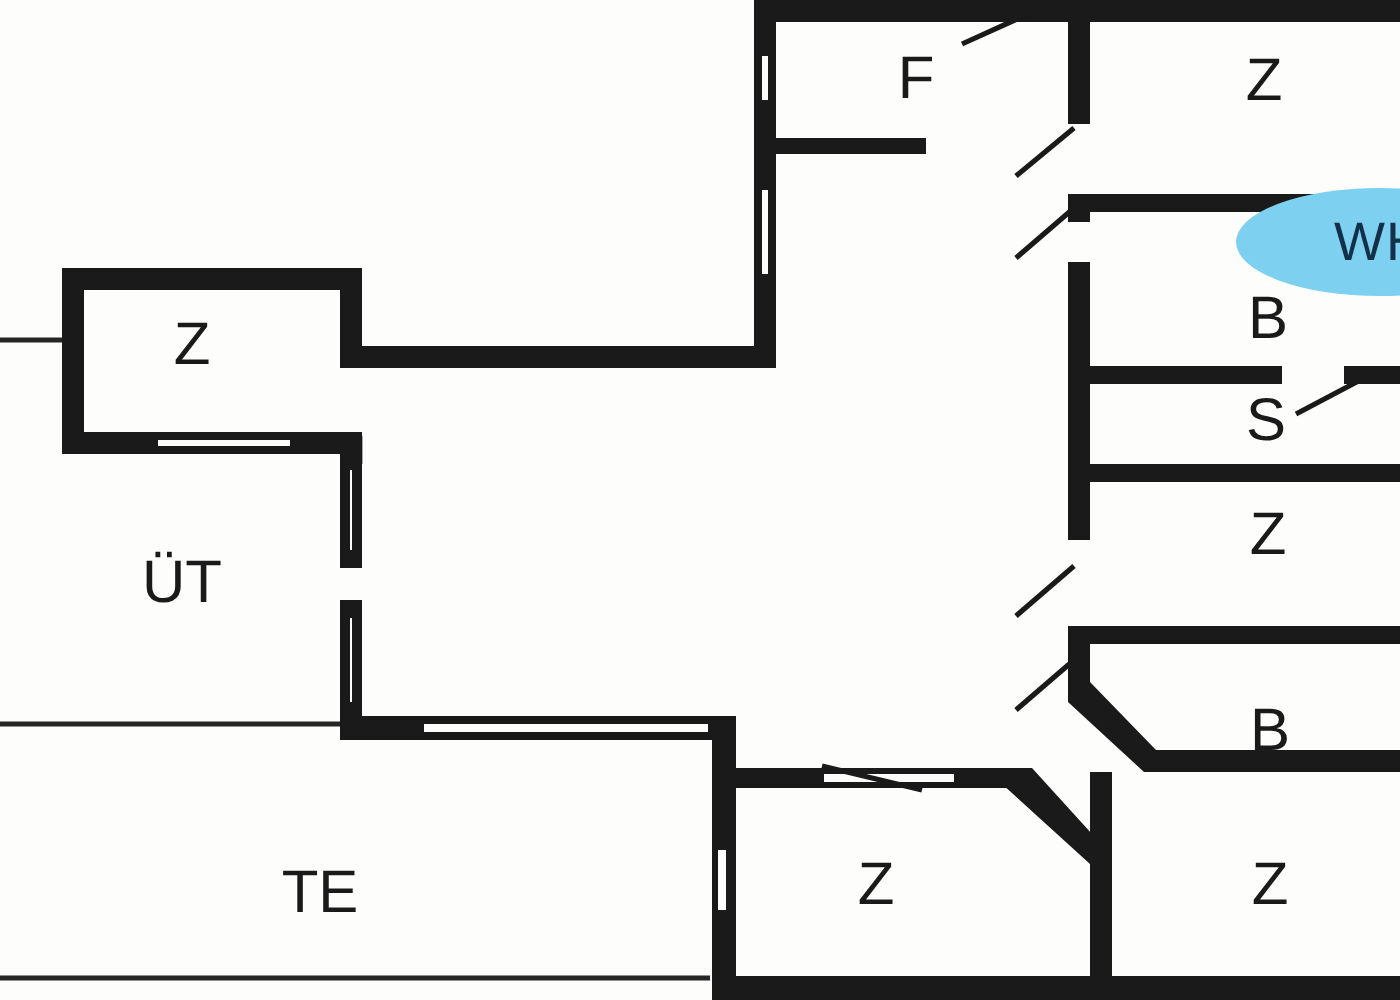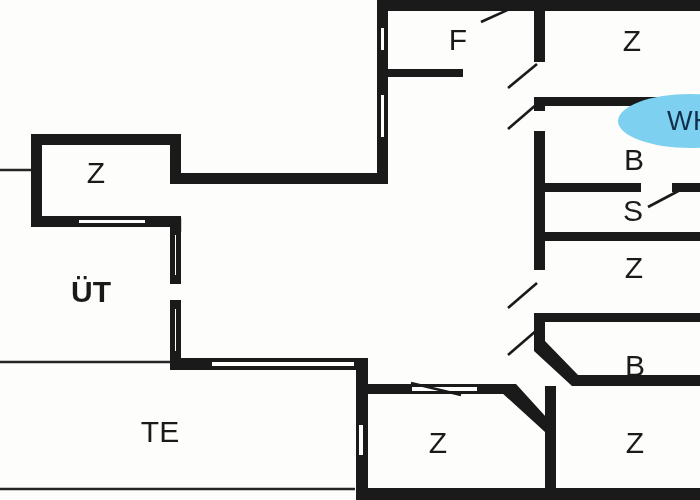--- a/index.html
+++ b/index.html
@@ -144,22 +144,22 @@
       <line x1="508" y1="308" x2="537" y2="283"></line>
       <line x1="508" y1="355" x2="537" y2="330"></line>
       <line x1="411" y1="383" x2="461" y2="395"></line>
     </g>
 
   </svg>
 
   <div class="wh-badge" style="left:690px; top:121px; width:144px; height:54px; background:#7ed0f0;">WH</div>
 
   <div class="room-label big" style="left:96px;  top:173px;">Z</div>
-  <div class="room-label big" style="left:91px;  top:292px;font-weight:bold;">ÜT</div>
-  <div class="room-label big" style="left:160px; top:432px;">TE</div>
+  <div class="room-label big" style="left:91px;  top:292px;">ÜT</div>
+  <div class="room-label big" style="left:160px; top:447px;">TE</div>
   <div class="room-label big" style="left:458px; top:40px;">F</div>
   <div class="room-label big" style="left:438px; top:443px;">Z</div>
   <div class="room-label big" style="left:632px; top:41px;">Z</div>
   <div class="room-label big" style="left:634px; top:160px;">B</div>
   <div class="room-label big" style="left:633px; top:211px;">S</div>
   <div class="room-label big" style="left:634px; top:268px;">Z</div>
   <div class="room-label big" style="left:635px; top:366px;">B</div>
   <div class="room-label big" style="left:635px; top:443px;">Z</div>
 
 </div>

